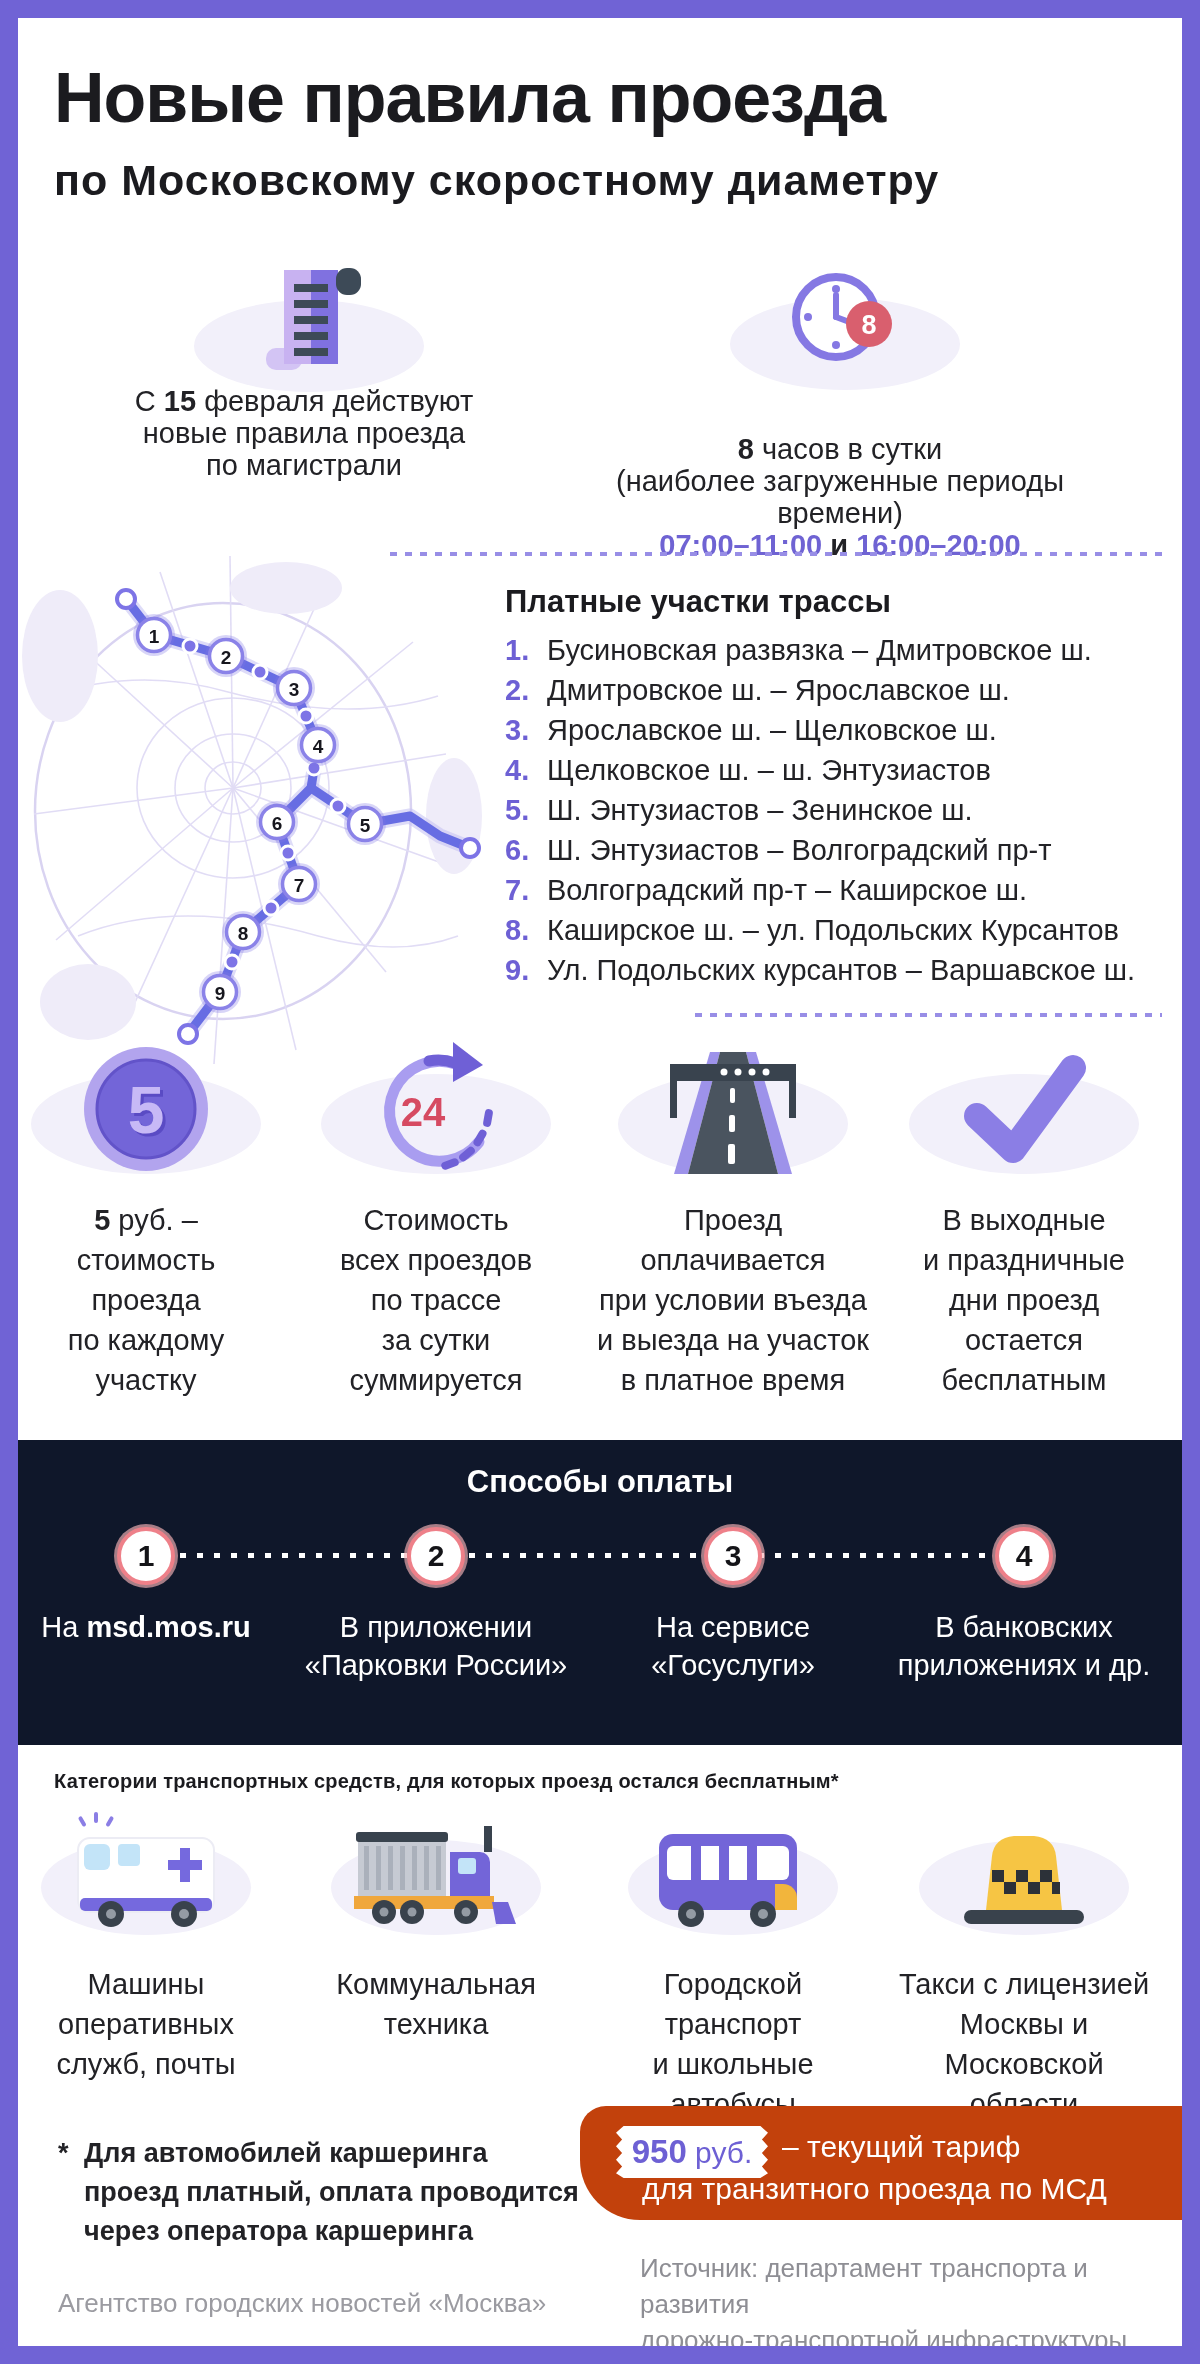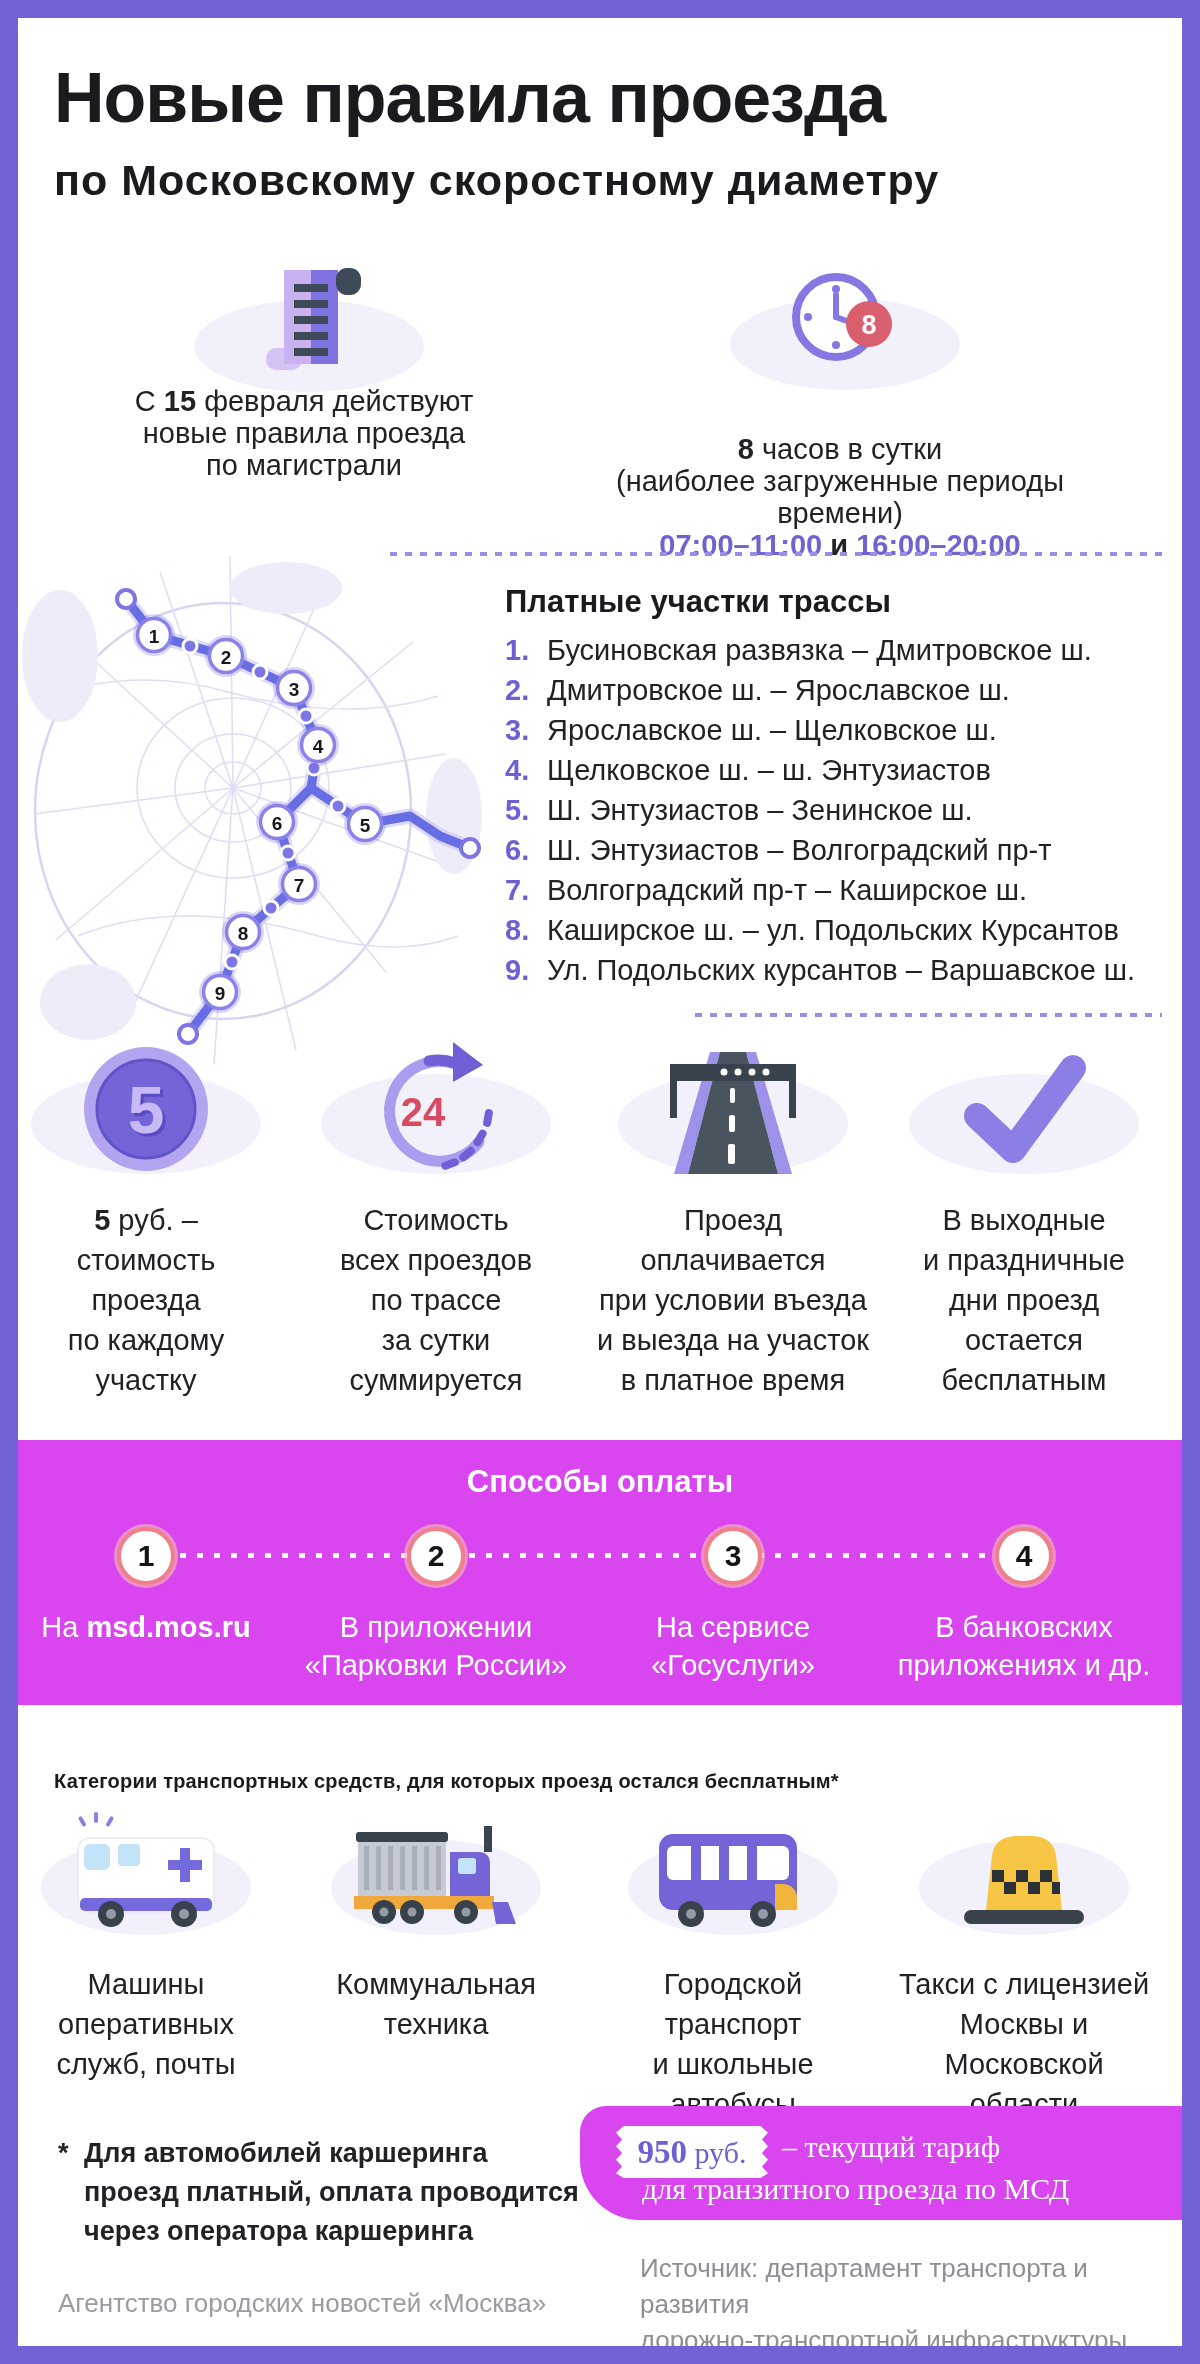--- a/index.html
+++ b/index.html
@@ -28,36 +28,36 @@
   .toll-list{left:487px;top:612px;font-size:29px;line-height:40px;color:#222226;}
   .toll-item{white-space:nowrap;}
   .toll-num{display:inline-block;width:42px;color:#6d60d4;font-weight:bold;}
 
   .bcol{position:absolute;width:300px;top:1016px;text-align:center;}
   .ccol{position:absolute;width:300px;top:1792px;text-align:center;}
   .icon-wrap{position:relative;height:152px;}
   .icon-wrap svg{position:relative;z-index:2;}
   .col-text{margin-top:14px;font-size:29px;line-height:40px;color:#222226;}
 
-  .payments{left:0;top:1422px;width:1164px;height:265px;background:#d946ef;color:#fff;}
+  .payments{left:0;top:1422px;width:1164px;height:305px;background:#0f172a;color:#fff;}
   .pay-heading{top:24px;left:0;width:100%;text-align:center;font-size:31px;font-weight:bold;}
   .pay-dots{top:113px;left:128px;width:878px;height:5px;
             background:repeating-linear-gradient(90deg,#ffffff 0 6px,transparent 6px 17px);}
   .pay-circle{top:87px;width:50px;height:50px;border-radius:50%;background:#fff;
               border:4px solid #ee8089;box-shadow:0 0 0 3px rgba(247,180,185,.65);
               text-align:center;line-height:50px;font-size:30px;font-weight:bold;color:#141418;z-index:3;}
   .pay-label{top:168px;width:300px;text-align:center;font-size:29px;line-height:38px;}
 
   .cat-heading{left:36px;top:1752px;font-size:20px;font-weight:bold;color:#1b1b1f;letter-spacing:.2px;}
 
   .footnote{left:40px;top:2116px;font-size:27px;line-height:39px;color:#222226;font-weight:600;display:flex;}
   .footnote .star{width:26px;}
 
-  .tariff{left:562px;top:2088px;width:602px;height:114px;background:#d946ef;
-          border-radius:26px 0 0 60px;color:#fff;font-family:Liberation Serif, serif;}
+  .tariff{left:562px;top:2088px;width:602px;height:114px;background:#c2410c;
+          border-radius:26px 0 0 60px;color:#fff;}
   .ticket{position:absolute;left:36px;top:20px;width:152px;height:52px;background:#fff;text-align:center;
           line-height:52px;font-size:30px;color:#6d60d4;
           clip-path:polygon(5% 0,95% 0,100% 13%,96% 26%,100% 39%,96% 52%,100% 65%,96% 78%,100% 91%,95% 100%,5% 100%,0 91%,4% 78%,0 65%,4% 52%,0 39%,4% 26%,0 13%);}
   .ticket .price{font-weight:bold;font-size:33px;}
   .tariff-line1{position:absolute;left:202px;top:24px;font-size:30px;}
   .tariff-line2{position:absolute;left:62px;top:66px;font-size:30px;}
 
   .footer-left{left:40px;top:2270px;font-size:26px;color:#9b9ba1;}
   .footer-source{left:622px;top:2232px;font-size:26px;line-height:36px;color:#8e8e94;}
 </style>

